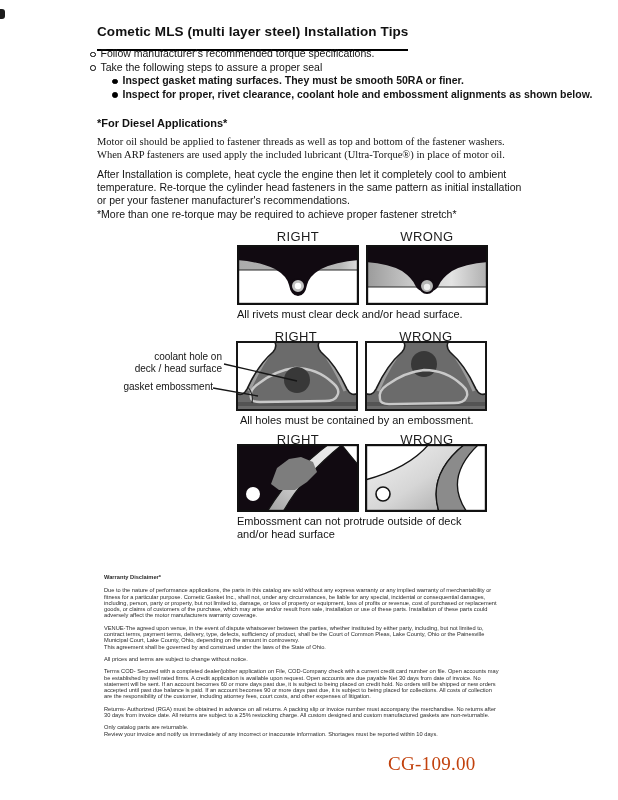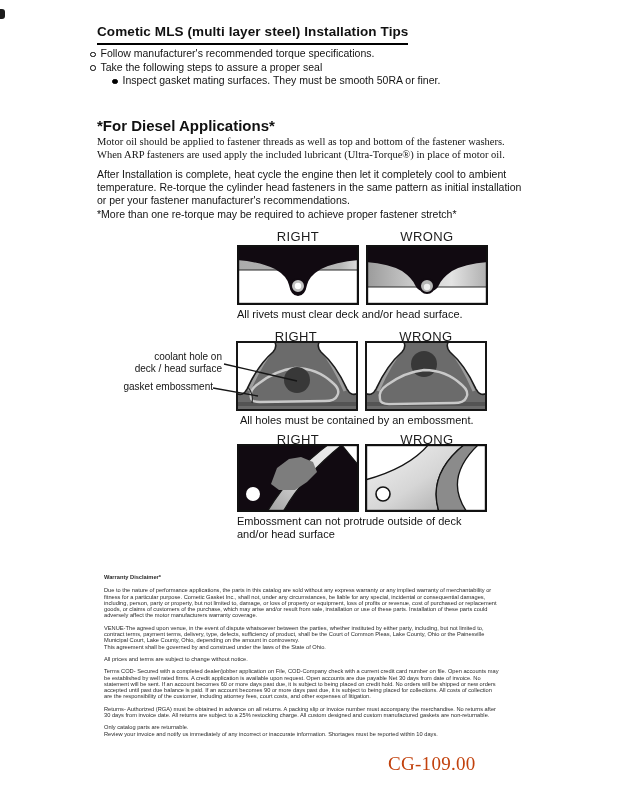--- a/index.html
+++ b/index.html
@@ -2,30 +2,30 @@
 <html><head>
 <meta charset="utf-8">
 <style>
   html,body{margin:0;padding:0;background:#ffffff;}
   .page{position:relative;width:618px;height:800px;background:#ffffff;overflow:hidden;
         font-family:"Liberation Sans",sans-serif;color:#1a1a1a;}
   .pre{white-space:pre-line;}
   .abs{position:absolute;}
 
   #doc-title{left:97px;top:24px;font-size:13.5px;font-weight:bold;color:#111;
-             border-bottom:2px solid #000;padding-bottom:4px;letter-spacing:.1px;}
+             border-bottom:2px solid #000;padding-bottom:10px;letter-spacing:.1px;}
 
   .bullets{left:90px;top:47px;font-size:10.5px;line-height:13.5px;color:#141414;}
   .bullet-line{display:flex;align-items:flex-start;white-space:nowrap;text-align:center;}
   .marker-o,.marker-f{flex:0 0 auto;width:3.5px;height:3.5px;border-radius:50%;
         margin:4.5px 5px 0 0;border:1px solid #000;}
   .marker-f{background:#000;}
-  .sub{margin-left:22px;}
-
-  #diesel-heading{left:97px;top:117px;font-size:15px;font-weight:bold;color:#111;}
+  .sub{margin-left:22px;font-weight:bold;}
+
+  #diesel-heading{left:97px;top:117px;font-size:11px;font-weight:bold;color:#111;}
   .para{left:97px;width:452px;font-size:10.5px;line-height:13.2px;color:#141414;}
   #diesel-para1{top:135px;font-family:Liberation Serif, serif;}
   #diesel-para2{top:168px;}
   #diesel-note{top:208px;}
 
   .fig-header{font-size:13px;color:#1d1d1d;transform:translateX(-50%);letter-spacing:.4px;}
   .fig-caption{font-size:11px;line-height:12.5px;color:#141414;}
   .panel{position:absolute;}
 
   .fig2-label{font-size:10px;line-height:12px;color:#141414;text-align:right;}
@@ -52,20 +52,24 @@
       <span class="marker-o"></span>
       <span>Follow manufacturer's recommended torque specifications.</span>
     </div>
     <div class="bullet-line">
       <span class="marker-o"></span>
       <span>Take the following steps to assure a proper seal</span>
     </div>
     <div class="bullet-line sub">
       <span class="marker-f"></span>
       <span>Inspect gasket mating surfaces.  They must be smooth 50RA or finer.</span>
+    </div>
+    <div class="bullet-line sub">
+      <span class="marker-f"></span>
+      <span>Inspect for proper, rivet clearance, coolant hole and embossment alignments as shown below.</span>
     </div>
   </div>
 
   <div class="abs" id="diesel-heading">*For Diesel Applications*</div>
   <div class="abs para pre" id="diesel-para1">Motor oil should be applied to fastener threads as well as top and bottom of the fastener washers.
 When ARP fasteners are used apply the included lubricant (Ultra-Torque®) in place of motor oil.</div>
   <div class="abs para pre" id="diesel-para2">After Installation is complete, heat cycle the engine then let it completely cool to ambient
 temperature. Re-torque the cylinder head fasteners in the same pattern as initial installation
 or per your fastener manufacturer's recommendations.</div>
   <div class="abs para" id="diesel-note">*More than one re-torque may be required to achieve proper fastener stretch*</div>

